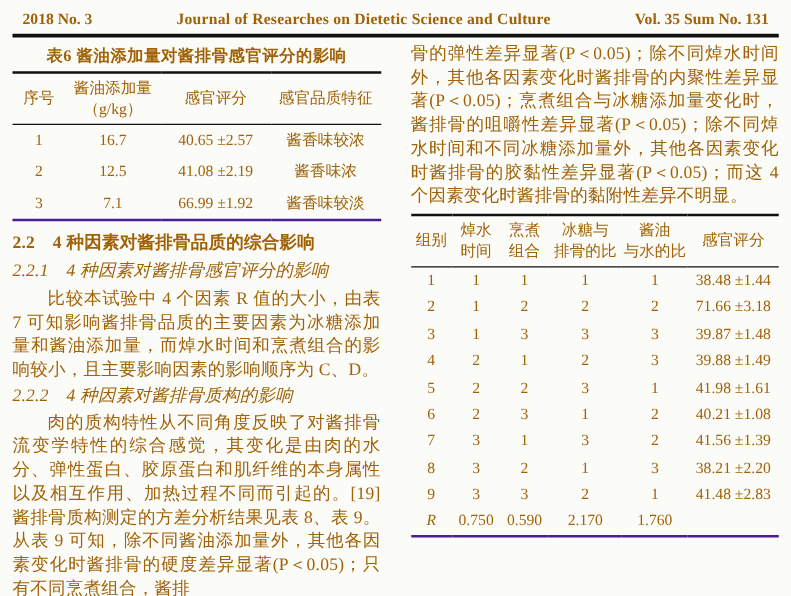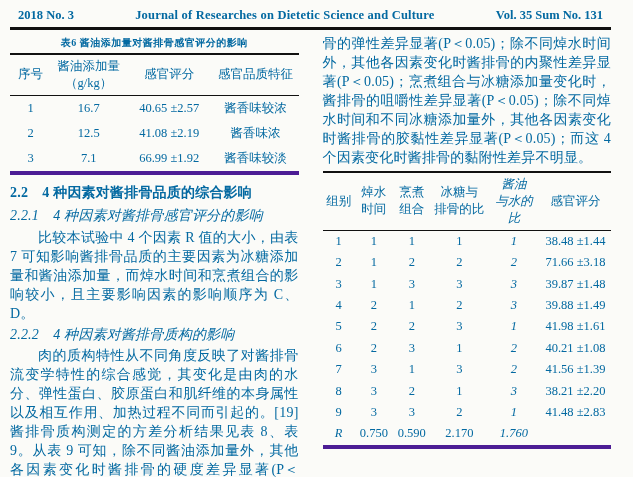--- a/index.html
+++ b/index.html
@@ -1,20 +1,20 @@
 <!DOCTYPE html>
 <html><head>
 <meta charset="utf-8">
 <style>
   html,body { margin:0; padding:0; background:#e8e8e6; }
   .page {
     position:relative; width:633px; height:477px; margin:0 auto;
-    background:#fbfbf8; color:#0369a1; overflow:hidden;
+    background:#fbfbf8; color:#a16207; overflow:hidden;
     font-family:"Liberation Serif","DejaVu Serif",serif;
-    box-sizing:border-box; padding:6px 22px 0 10px;
+    box-sizing:border-box; padding:6px 10px 0 10px;
   }
   
   .runhead {
     display:flex; justify-content:space-between; align-items:baseline;
     font-weight:bold; font-size:12.5px; padding:2px 8px 4px 8px;
   }
   .runhead .c { letter-spacing:0.2px; }
   .head-rule { border:none; border-top:3px solid #111; margin:0 0 4px 0; }
   
   .cols { display:flex; gap:24px; }
@@ -25,26 +25,26 @@
     letter-spacing:0.2px; margin:0;
   }
   .para.indent { text-indent:2em; }
   .sechead {
     font-size:14px; line-height:23.4px; margin:0;
     font-weight:bold; letter-spacing:0.2px;
   }
   .sechead.sub { font-weight:normal;font-style:italic; }
   
   .tbl-title {
-    text-align:center; font-weight:bold; font-size:10px;
+    text-align:center; font-weight:bold; font-size:13px;
     margin:2px 0 3px 0; letter-spacing:0.5px;
   }
   table.booktab {
     width:100%; border-collapse:collapse; table-layout:fixed;
-    font-size:12.5px; border-top:2px solid #111; border-bottom:4px solid #4c1d95;
+    font-size:12.5px; border-top:2px solid #111; border-bottom:2px solid #4c1d95;
   }
   table.booktab th {
     font-weight:normal; padding:3px 1px; line-height:1.35;
     border-bottom:1.5px solid #111; text-align:center; vertical-align:middle;
   }
   table.booktab td {
     text-align:center; vertical-align:middle; padding:0 1px; line-height:1.2;
   }
   
   .t6 { margin-bottom:6px; }
@@ -52,21 +52,21 @@
   .t6 th:nth-child(1), .t6 td:nth-child(1) { width:14%; }
   .t6 th:nth-child(2), .t6 td:nth-child(2) { width:26%; }
   .t6 th:nth-child(3), .t6 td:nth-child(3) { width:30%; }
   .t6 th:nth-child(4), .t6 td:nth-child(4) { width:30%; }
   
   .t7 td { height:21.4px; }
   .t7 th:nth-child(1), .t7 td:nth-child(1) { width:11%; }
   .t7 th:nth-child(2), .t7 td:nth-child(2) { width:13%; }
   .t7 th:nth-child(3), .t7 td:nth-child(3) { width:13%; }
   .t7 th:nth-child(4), .t7 td:nth-child(4) { width:20%; }
-  .t7 th:nth-child(5), .t7 td:nth-child(5) { width:18%;font-style:italic; }
+  .t7 th:nth-child(5), .t7 td:nth-child(5) { width:18%; }
   .t7 th:nth-child(6), .t7 td:nth-child(6) { width:25%; }
   .t7 tbody tr:last-child td:first-child { font-style:italic; }
   .spacer-s { height:4px; }
 </style>
 </head>
 <body>
 
 <div class="page">
 
   <div class="runhead">

